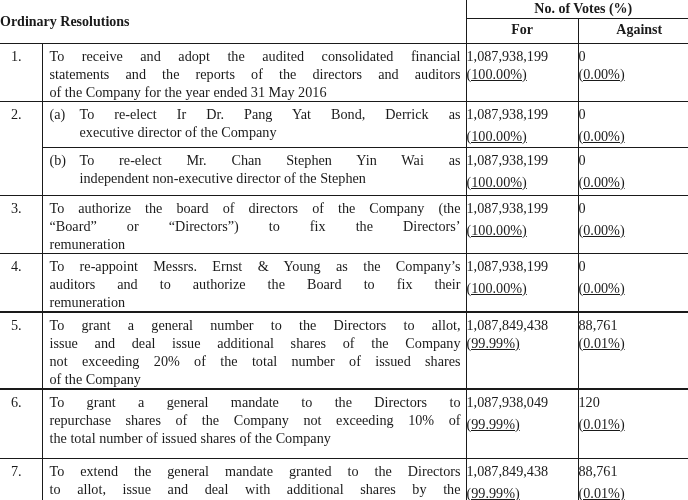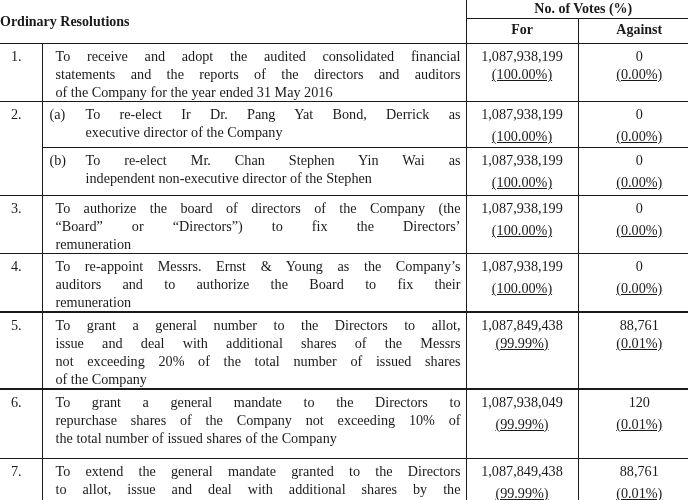--- a/index.html
+++ b/index.html
@@ -29,23 +29,23 @@
     .col-desc { width: 424px; }
     .col-for { width: 112px; }
     .col-against { width: 122px; }
 
     .h-title { vertical-align: middle !important; text-align: left; height: 43px; }
     .h-votes { height: 17px; text-align: center; line-height: 17px; padding-top: 0 !important; }
     .h-sub { height: 22px; text-align: center; line-height: 22px; margin-top: 44px; }
 
     td.num { text-align: left; padding: 3px 0 0 11px !important; }
     td.desc { text-align: justify; padding: 3px 5px 0 7px !important; }
-    td.desc .line { display: block; text-align: justify; text-align-last: justify; margin-left: 6px; }
+    td.desc .line { display: block; text-align: justify; text-align-last: justify; }
     td.desc .line.last { text-align-last: left; }
-    td.vote { text-align: center; padding-top: 3px !important; margin-top: 40px; }
+    td.vote { text-align: left; padding-top: 3px !important; margin-top: 40px; }
     td.vote .pct { display: block; margin-top: 4px; text-decoration: underline; }
     td.vote.tight .pct { margin-top: 0; }
 
     .sub { display: flex; }
     .sub .label { width: 30px; flex: none; }
     .sub .body { flex: 1; }
 
     tr.r1 td { height: 51px; }
     tr.r2a td { height: 42px; }
     tr.r2b td { height: 44px; }
@@ -168,21 +168,21 @@
       <td class="vote">
         <span>0</span>
         <span class="pct">(0.00%)</span>
       </td>
     </tr>
 
     <tr class="r5">
       <td class="num">5.</td>
       <td class="desc">
         <span class="line">To grant a general number to the Directors to allot,</span>
-        <span class="line">issue and deal with additional shares of the Messrs</span>
+        <span class="line">issue and deal issue additional shares of the Company</span>
         <span class="line">not exceeding 20% of the total number of issued shares</span>
         <span class="line last">of the Company</span>
       </td>
       <td class="vote tight">
         <span>1,087,849,438</span>
         <span class="pct">(99.99%)</span>
       </td>
       <td class="vote tight">
         <span>88,761</span>
         <span class="pct">(0.01%)</span>

